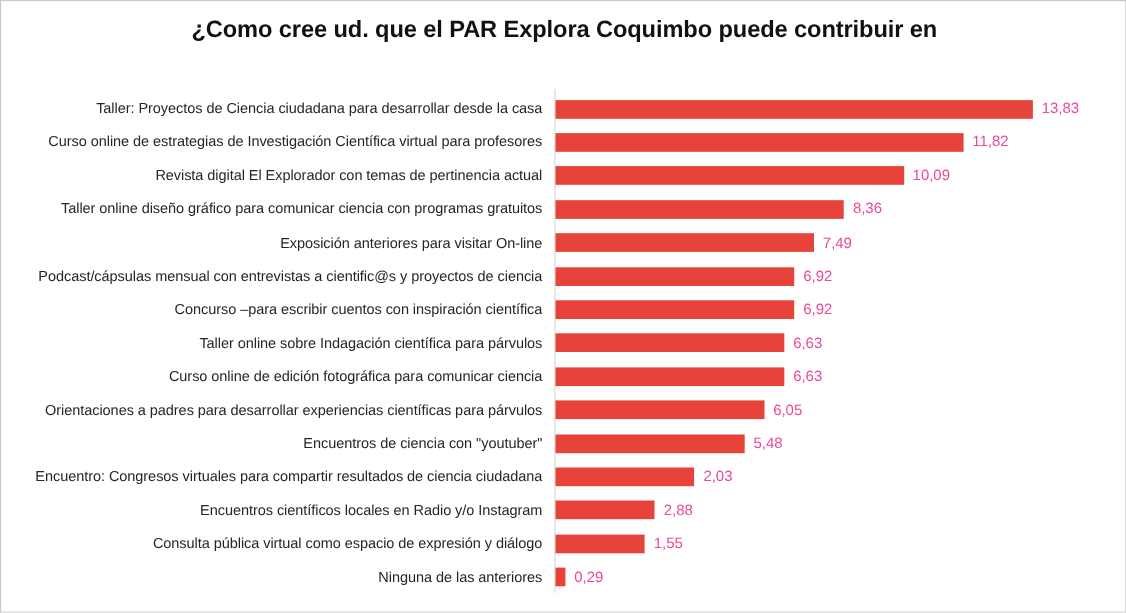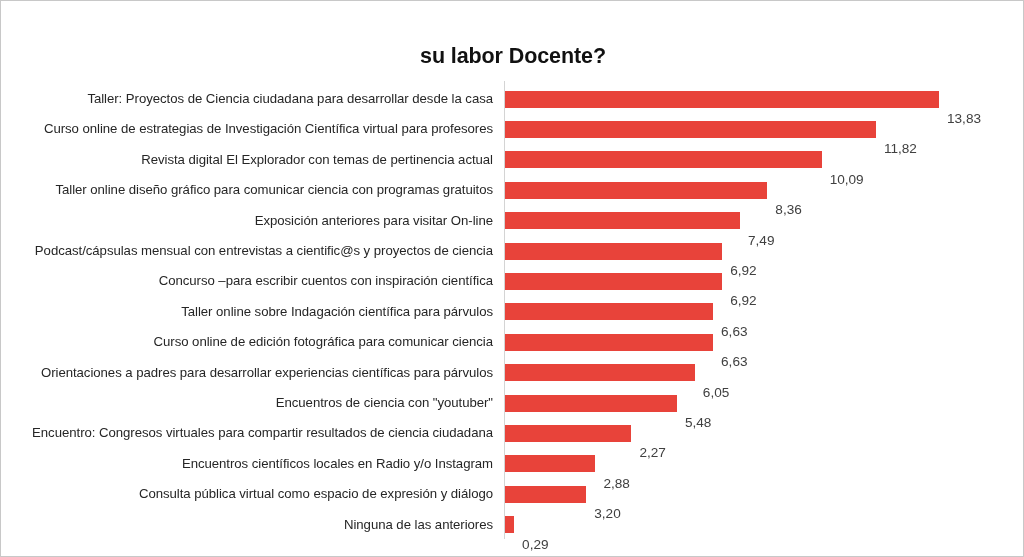--- a/index.html
+++ b/index.html
@@ -75,33 +75,32 @@
     left: 504px;
     top: 6.5px;
     height: 17px;
     background: #E8433A;
   }
   .bar-value {
     position: absolute;
     top: 0;
     white-space: nowrap;
     font-size: 13.6px;
-    color: #404040;
+    color: #ec4899;
     line-height: 30.4px;
-    margin-top: 20px;
   }
 </style>
 </head>
 <body>
 
 <div id="chart-figure">
 
   <div id="chart-title">
+    <span>¿Como cree ud. que el PAR Explora Coquimbo puede contribuir en</span>
     <br>
-    <span>su labor Docente?</span>
   </div>
 
   <div id="plot-area">
     <div id="category-axis-line"></div>
     <div id="bars-container">
         <div class="bar-row" style="top: 3px;">
           <div class="bar-label" style="right: 520px;">
             <span class="bar-label-inner">Taller: Proyectos de Ciencia ciudadana para desarrollar desde la casa</span>
           </div>
           <div class="bar-rect" style="width: 434px; background: rgb(232, 67, 58);"></div>
@@ -175,35 +174,35 @@
             <span class="bar-label-inner">Encuentros de ciencia con "youtuber"</span>
           </div>
           <div class="bar-rect" style="width: 171.968px; background: rgb(232, 67, 58);"></div>
           <div class="bar-value" style="left: 683.968px;">5,48</div>
         </div>
         <div class="bar-row" style="top: 337.4px;">
           <div class="bar-label" style="right: 520px;">
             <span class="bar-label-inner">Encuentro: Congresos virtuales para compartir resultados de ciencia ciudadana</span>
           </div>
           <div class="bar-rect" style="width: 126.466px; background: rgb(232, 67, 58);"></div>
-          <div class="bar-value" style="left: 638.466px;">2,27</div>
+          <div class="bar-value" style="left: 638.466px;">2,03</div>
         </div>
         <div class="bar-row" style="top: 367.8px;">
           <div class="bar-label" style="right: 520px;">
             <span class="bar-label-inner">Encuentros científicos locales en Radio y/o Instagram</span>
           </div>
           <div class="bar-rect" style="width: 90.3774px; background: rgb(232, 67, 58);"></div>
           <div class="bar-value" style="left: 602.377px;">2,88</div>
         </div>
         <div class="bar-row" style="top: 398.2px;">
           <div class="bar-label" style="right: 520px;">
             <span class="bar-label-inner">Consulta pública virtual como espacio de expresión y diálogo</span>
           </div>
           <div class="bar-rect" style="width: 81.2769px; background: rgb(232, 67, 58);"></div>
-          <div class="bar-value" style="left: 593.277px;">3,20</div>
+          <div class="bar-value" style="left: 593.277px;">1,55</div>
         </div>
         <div class="bar-row" style="top: 428.6px;">
           <div class="bar-label" style="right: 520px;">
             <span class="bar-label-inner">Ninguna de las anteriores</span>
           </div>
           <div class="bar-rect" style="width: 9.10051px; background: rgb(232, 67, 58);"></div>
           <div class="bar-value" style="left: 521.101px;">0,29</div>
         </div>
       </div>
   </div>

